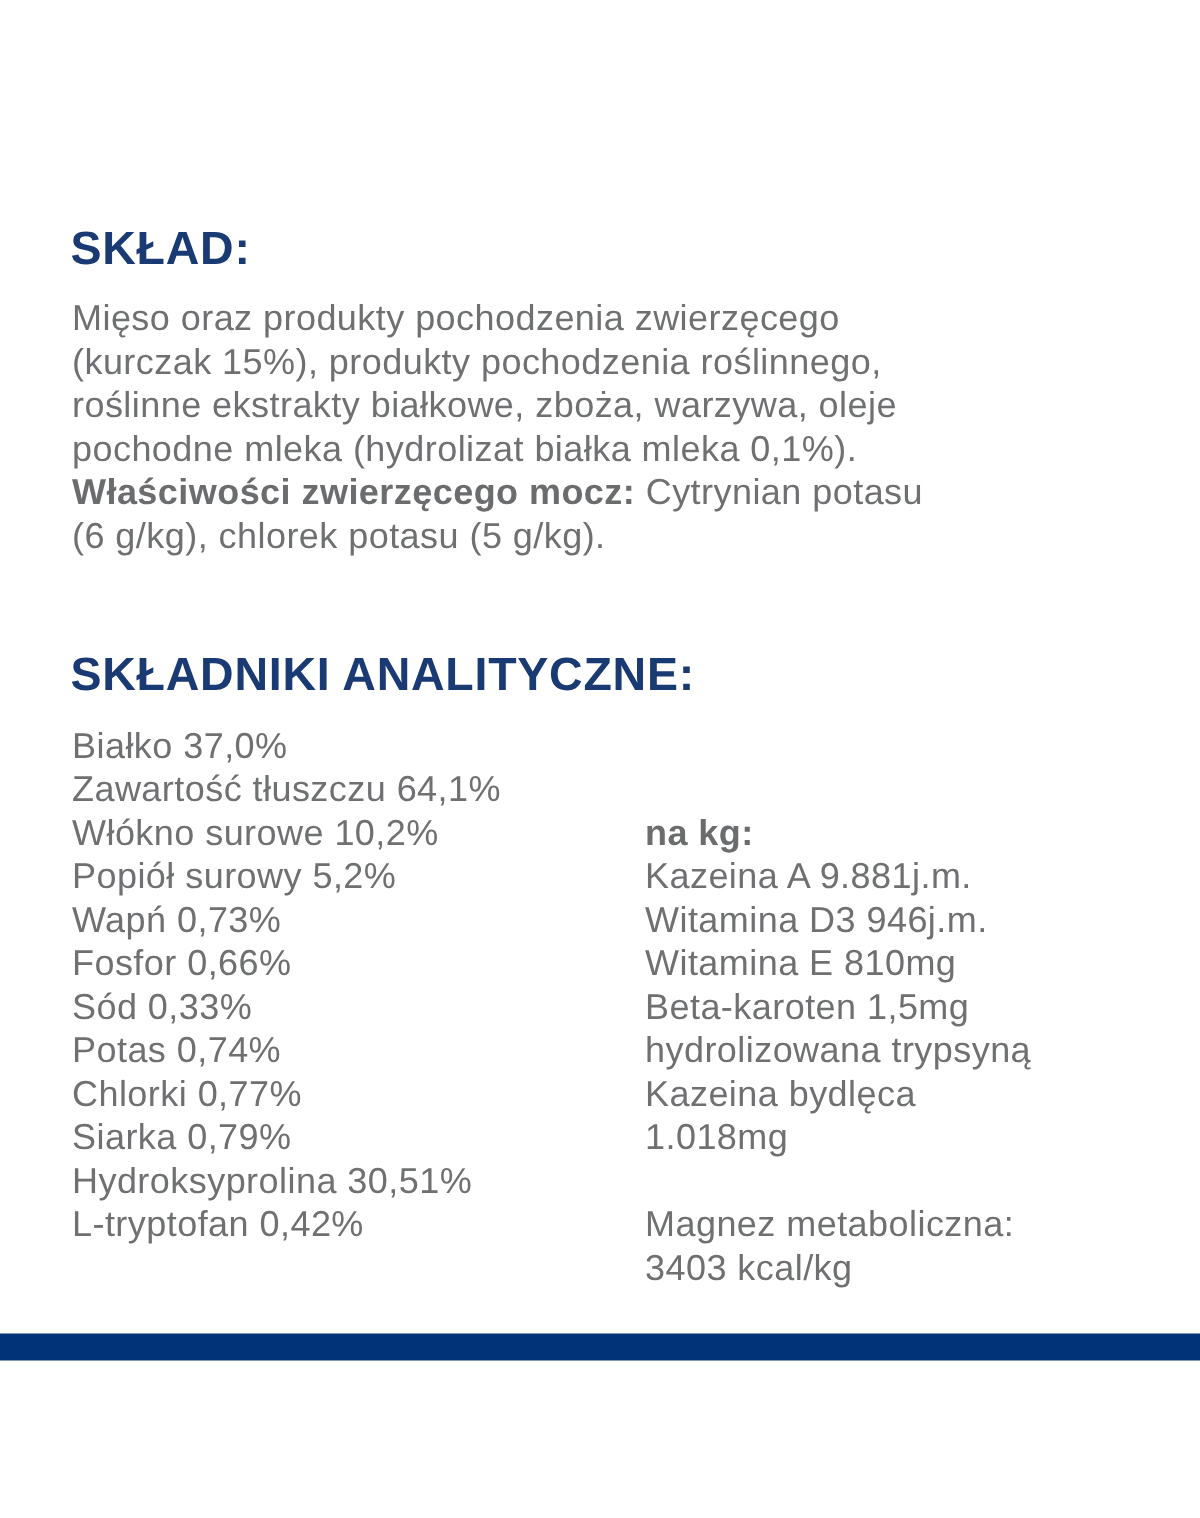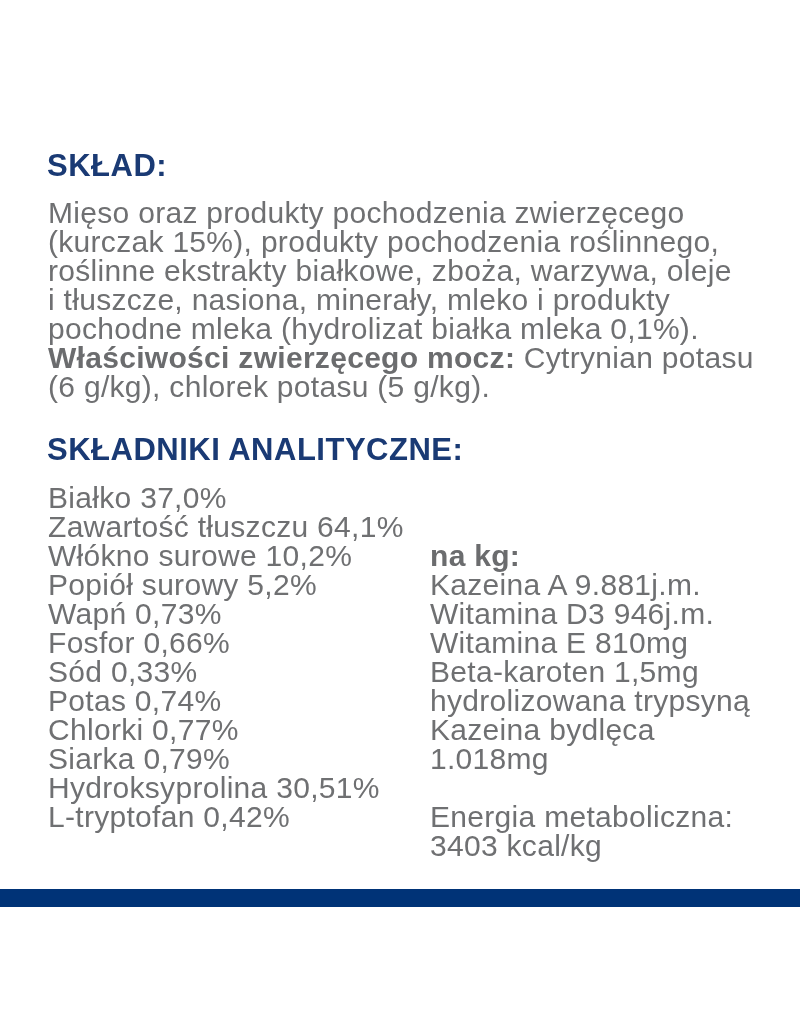--- a/index.html
+++ b/index.html
@@ -18,21 +18,21 @@
     margin: 0;
     font-size: 31px;
     line-height: 36px;
     font-weight: 700;
     color: #1a3a74;
     letter-spacing: 0.5px;
     white-space: nowrap;
   }
   .textblock {
     position: absolute;
-    font-size: 30px;
+    font-size: 24px;
     line-height: 29px;
     color: #6f7072;
     letter-spacing: 0.3px;
     white-space: nowrap;
   }
   .line { height: 29px; }
   .bold { font-weight: 700; color: #6b6c6e; }
   .spacer { height: 29px; }
   .footer-bar {
     position: absolute;
@@ -47,21 +47,20 @@
 <body>
 
 <div class="page">
 
   <h1 class="heading" style="top:148px">SKŁAD:</h1>
 
   <div class="textblock" style="left:48px; top:198px">
     <div class="line">Mięso oraz produkty pochodzenia zwierzęcego</div>
     <div class="line">(kurczak 15%), produkty pochodzenia roślinnego,</div>
     <div class="line">roślinne ekstrakty białkowe, zboża, warzywa, oleje</div>
-    <div class="line">i tłuszcze, nasiona, minerały, mleko i produkty</div>
     <div class="line">pochodne mleka (hydrolizat białka mleka 0,1%).</div>
     <div class="line"><span class="bold">Właściwości zwierzęcego mocz:</span><span> Cytrynian potasu</span></div>
     <div class="line">(6 g/kg), chlorek potasu (5 g/kg).</div>
   </div>
 
   <h2 class="heading" style="top:432px">SKŁADNIKI ANALITYCZNE:</h2>
 
   <div class="textblock" style="left:48px; top:483px">
     <div class="line">Białko 37,0%</div>
     <div class="line">Zawartość tłuszczu 64,1%</div>
@@ -80,19 +79,19 @@
   <div class="textblock" style="left:430px; top:541px">
     <div class="line bold">na kg:</div>
     <div class="line">Kazeina A 9.881j.m.</div>
     <div class="line">Witamina D3 946j.m.</div>
     <div class="line">Witamina E 810mg</div>
     <div class="line">Beta-karoten 1,5mg</div>
     <div class="line">hydrolizowana trypsyną</div>
     <div class="line">Kazeina bydlęca</div>
     <div class="line">1.018mg</div>
     <div class="spacer"></div>
-    <div class="line">Energia metaboliczna:</div>
+    <div class="line">Magnez metaboliczna:</div>
     <div class="line">3403 kcal/kg</div>
   </div>
 
   <div class="footer-bar"></div>
 
 </div>
 
 </body></html>

